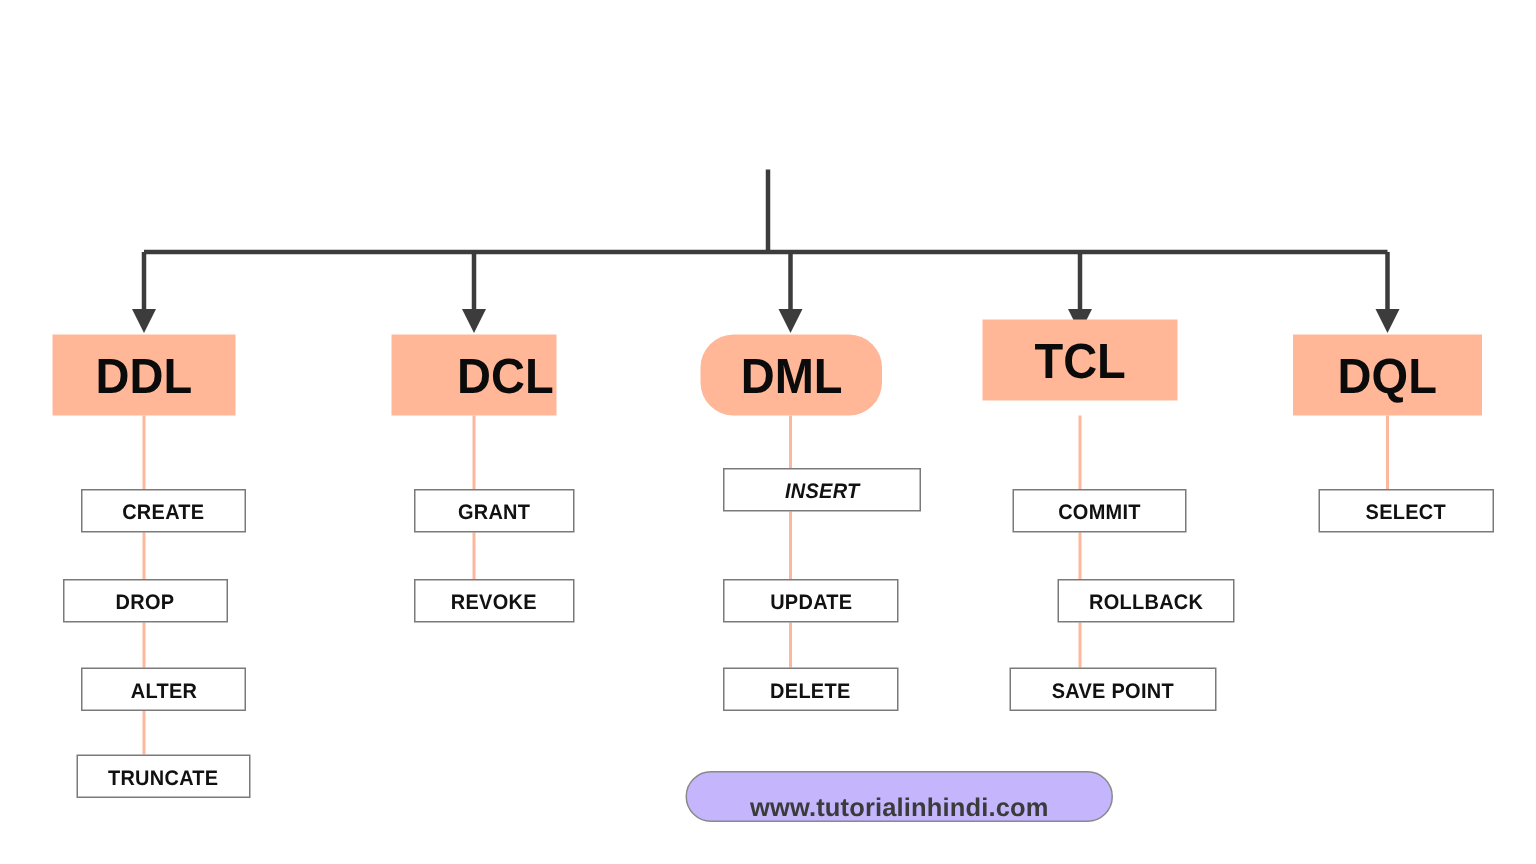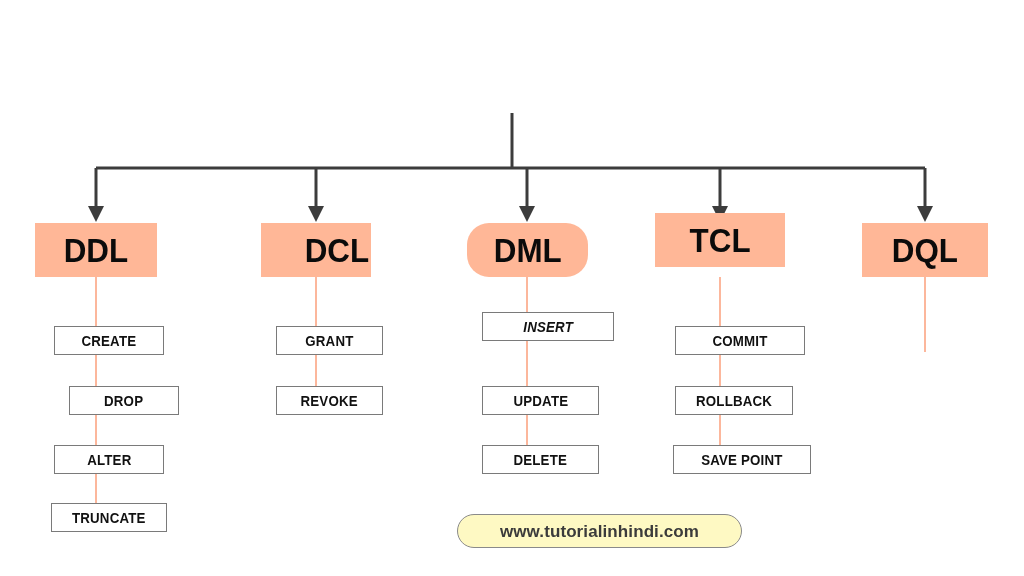--- a/index.html
+++ b/index.html
@@ -93,23 +93,23 @@
   }
   
   .footer-pill {
     position: absolute;
     left: 457px;
     top: 514px;
     width: 285px;
     height: 34px;
     border: 1px solid #8a8a8a;
     border-radius: 17px;
-    background: #fef9c3;
-    display: flex;
-    align-items: center;
+    background: #c4b5fd;
+    display: flex;
+    align-items: flex-end;
     justify-content: center;
     box-sizing: border-box;
     z-index: 4;
   }
   .footer-text {
     color: #3b3b3b;
     font-family: "Liberation Sans", sans-serif;
     font-weight: bold;
     font-size: 17px;
     line-height: 1;
@@ -160,21 +160,21 @@
   <div class="cat-box" style="left:655px; top:213px; width:130px; height:54px;">
     <span class="cat-label">TCL</span>
   </div>
   <div class="cat-box" style="left:862px; top:223px; width:126px; height:54px;">
     <span class="cat-label">DQL</span>
   </div>
 
   <div class="leaf-box" style="left:41px; top:326px; width:110px; height:29px;">
     <span class="leaf-label">CREATE</span>
   </div>
-  <div class="leaf-box" style="left:56px; top:386px; width:110px; height:29px;">
+  <div class="leaf-box" style="left:29px; top:386px; width:110px; height:29px;">
     <span class="leaf-label">DROP</span>
   </div>
   <div class="leaf-box" style="left:41px; top:445px; width:110px; height:29px;">
     <span class="leaf-label">ALTER</span>
   </div>
   <div class="leaf-box" style="left:38px; top:503px; width:116px; height:29px;">
     <span class="leaf-label">TRUNCATE</span>
   </div>
 
   <div class="leaf-box" style="left:263px; top:326px; width:107px; height:29px;">
@@ -187,28 +187,31 @@
   <div class="leaf-box" style="left:469px; top:312px; width:132px; height:29px;font-style:italic;">
     <span class="leaf-label">INSERT</span>
   </div>
   <div class="leaf-box" style="left:469px; top:445px; width:117px; height:29px;">
     <span class="leaf-label">DELETE</span>
   </div>
   <div class="leaf-box" style="left:469px; top:386px; width:117px; height:29px;">
     <span class="leaf-label">UPDATE</span>
   </div>
 
-  <div class="leaf-box" style="left:662px; top:326px; width:130px; height:29px;">
+  <div class="leaf-box" style="left:662px; top:326px; width:116px; height:29px;">
     <span class="leaf-label">COMMIT</span>
   </div>
-  <div class="leaf-box" style="left:662px; top:386px; width:118px; height:29px;">
+  <div class="leaf-box" style="left:692px; top:386px; width:118px; height:29px;">
     <span class="leaf-label">ROLLBACK</span>
   </div>
   <div class="leaf-box" style="left:660px; top:445px; width:138px; height:29px;">
     <span class="leaf-label">SAVE POINT</span>
   </div>
 
+  <div class="leaf-box" style="left:866px; top:326px; width:117px; height:29px;">
+    <span class="leaf-label">SELECT</span>
+  </div>
 
   <div class="footer-pill">
     <span class="footer-text">www.tutorialinhindi.com</span>
   </div>
 
 </div>
 
 </body></html>

